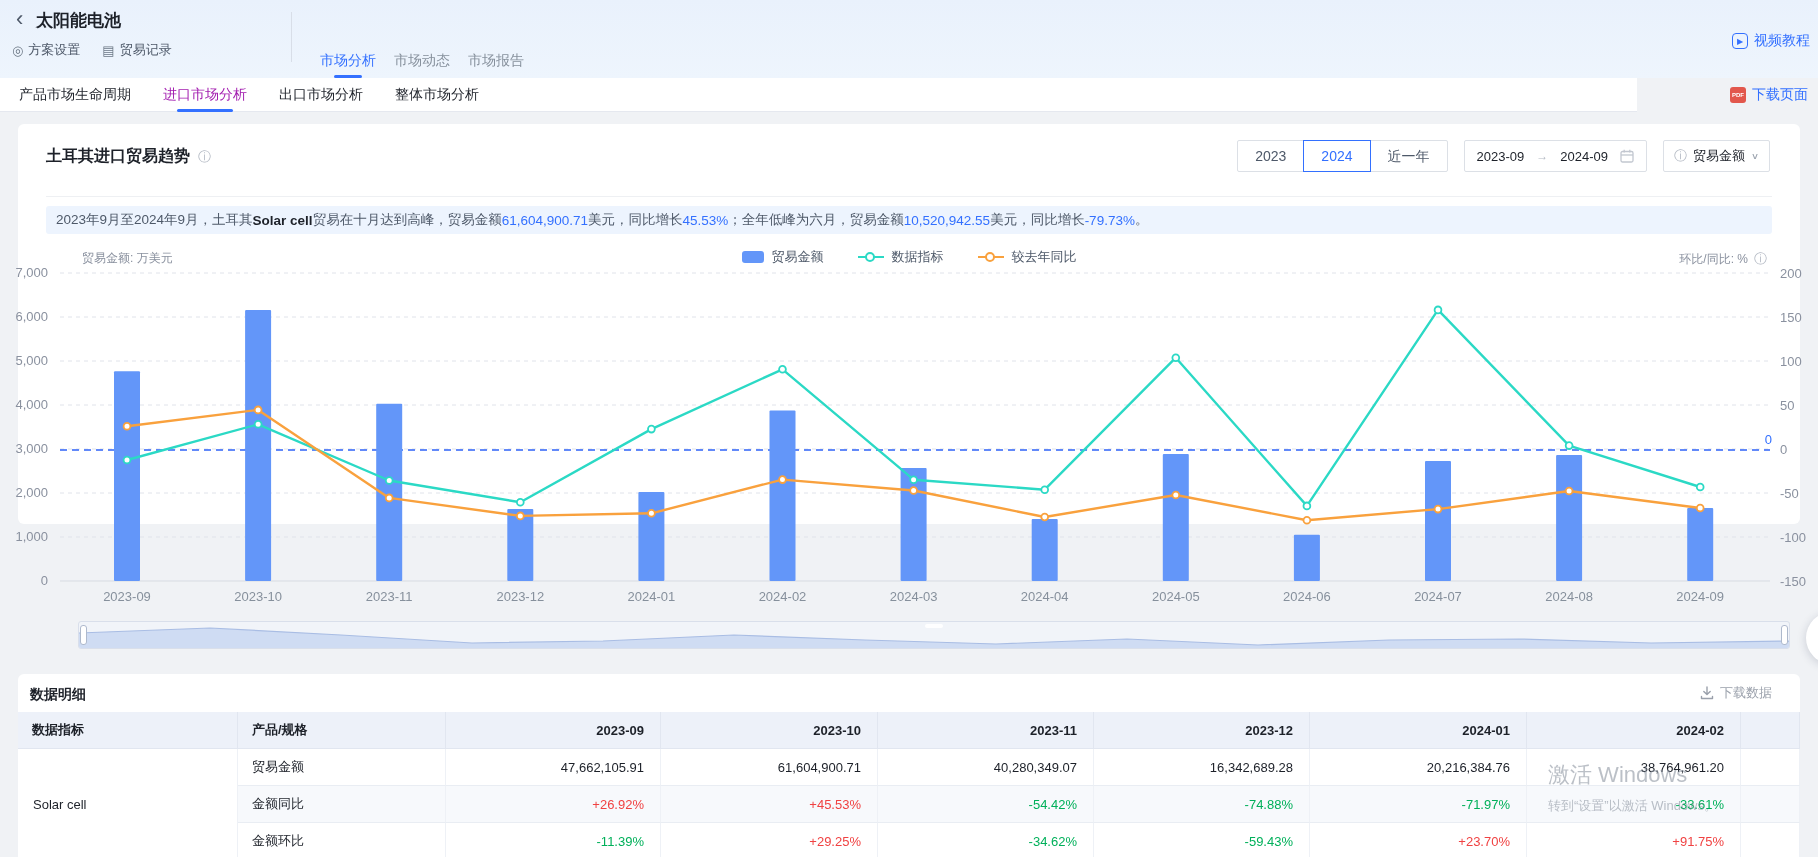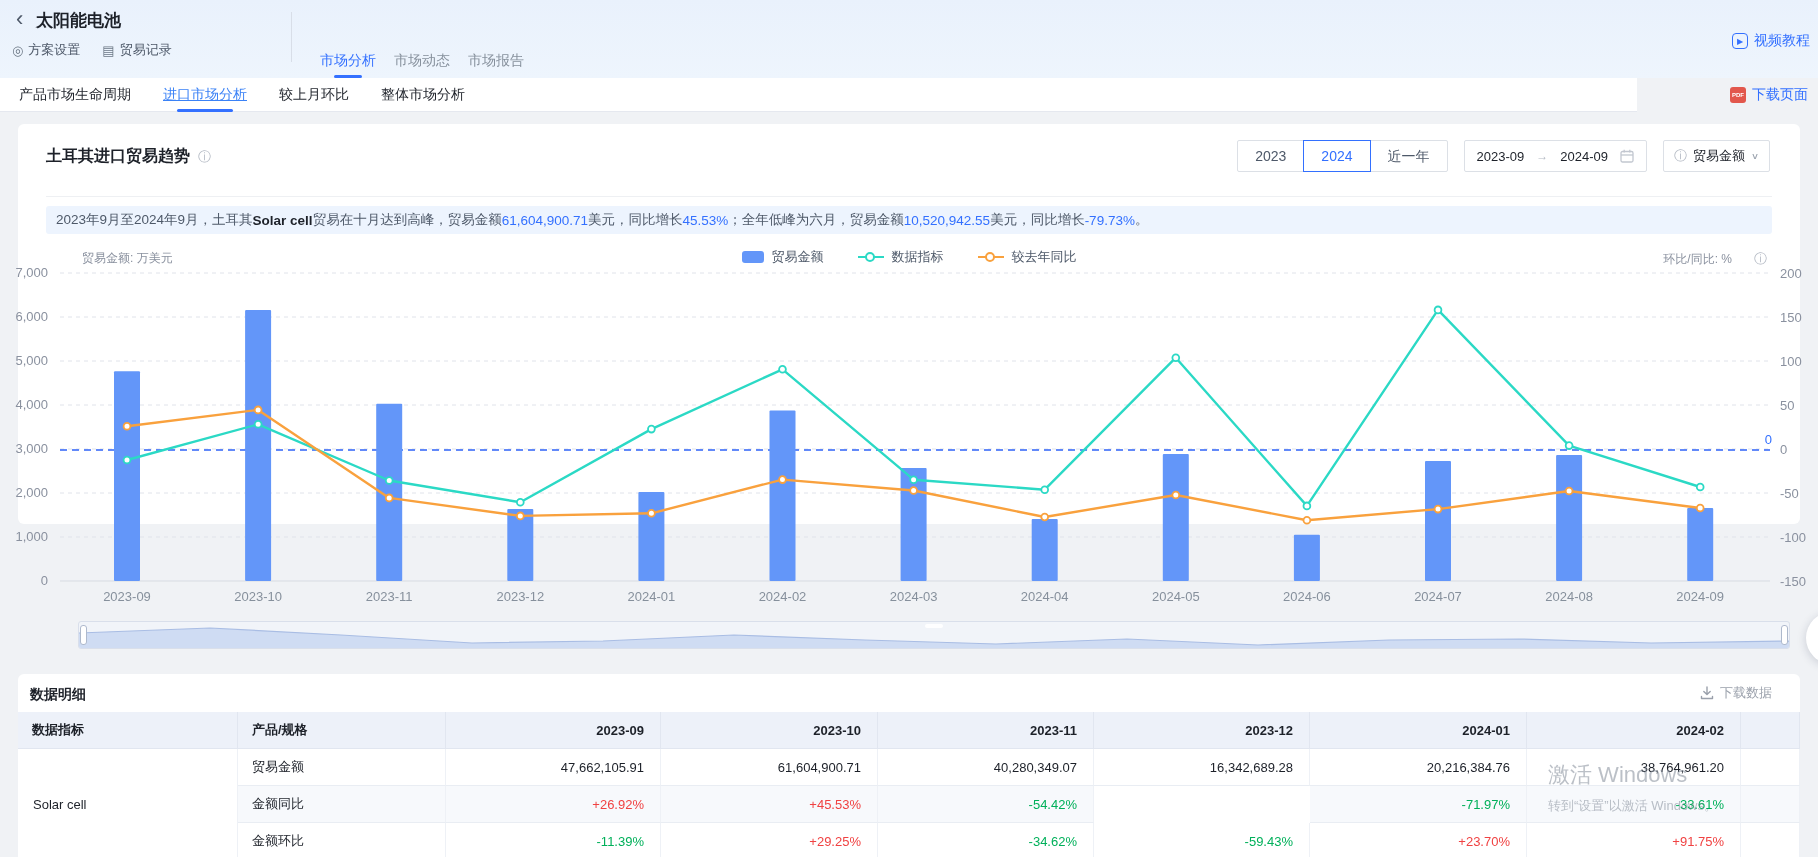--- a/index.html
+++ b/index.html
@@ -25,21 +25,21 @@
   .stab.active { color:#3370ff; }
   .stab.active .bar { position:absolute; left:50%; transform:translateX(-50%); bottom:0; width:28px; height:3px; border-radius:2px; background:#3370ff; }
 
   #video-btn { right:8px; top:32px; display:flex; align-items:center; gap:6px; color:#3370ff; font-size:14px; cursor:pointer; }
   .play-ico { display:inline-flex; width:16px; height:16px; border:1.5px solid #3370ff; border-radius:4px; align-items:center; justify-content:center; font-size:8px; color:#3370ff; }
 
   
   #nav-row { left:0; top:78px; width:1637px; height:34px; background:#ffffff; border-bottom:1px solid #e5e8ef; }
   #nav-items { left:19px; top:0; height:34px; display:flex; gap:32px; align-items:center; font-size:14px; }
   .nav-item { position:relative; height:34px; line-height:32px; color:#1d2129; cursor:pointer; }
-  .nav-item.active { color:#3b82f6;text-decoration:underline; }
+  .nav-item.active { color:#a21caf; }
   .nav-item.active .bar { position:absolute; left:50%; transform:translateX(-50%); bottom:0; width:56px; height:3px; border-radius:2px; background:#3370ff; }
   #download-page-btn { right:10px; top:86px; display:flex; align-items:center; gap:6px; color:#3370ff; font-size:14px; cursor:pointer; }
   .pdf-ico { display:inline-flex; width:16px; height:16px; background:#e2574c; border-radius:3px; color:#fff; font-size:6px; font-weight:700; align-items:center; justify-content:center; letter-spacing:0; }
 
   
   #chart-card { left:18px; top:124px; width:1782px; height:400px; background:#fff; border-radius:6px; }
   #chart-title-row { left:28px; top:22px; display:flex; align-items:center; gap:8px; }
   #chart-title { font-size:16px; font-weight:700; color:#1d2129; }
   .info-ico { color:#b4bac4; font-size:13px; font-style:normal; }
   #chart-controls { position:absolute; right:30px; top:16px; display:flex; align-items:center; gap:16px; }
@@ -57,21 +57,21 @@
   #summary-banner b { color:#1d2129; }
   #summary-banner .num { color:#3370ff; }
 
   #legend { left:0; top:124px; width:1782px; display:flex; justify-content:center; gap:34px; font-size:13px; color:#4e5969; }
   .lg { display:flex; align-items:center; gap:8px; cursor:pointer; }
   .lg-bar { width:22px; height:12px; border-radius:3px; background:#6396f9; }
   .lg-line { position:relative; width:26px; height:12px; }
   .lg-line .ln { position:absolute; left:0; right:0; top:5px; height:2px; }
   .lg-line .ring { position:absolute; left:7px; top:1px; width:10px; height:10px; border-radius:50%; background:#fff; border:2px solid; }
   #unit-left { left:64px; top:126px; font-size:12px; color:#8a919f; }
-  #unit-right { right:33px; top:126px; font-size:12px; color:#8a919f; display:flex; gap:22px; align-items:center;text-align:right; }
+  #unit-right { right:33px; top:126px; font-size:12px; color:#8a919f; display:flex; gap:6px; align-items:center;text-align:right; }
 
   #chart-svg { left:0; top:0; width:1818px; height:857px; pointer-events:none; }
 
   
   #dz-slider { left:60px; top:497px; width:1712px; height:28px; border:1px solid #d9dfeb; border-radius:3px; background:#f1f4f9; overflow:hidden; cursor:pointer; }
   #dz-slider svg { display:block; }
   .dz-handle { position:absolute; top:3px; width:7px; height:20px; background:#fff; border:1px solid #aeb9cc; border-radius:3px; }
   #dz-grip { position:absolute; left:50%; top:2px; transform:translateX(-50%); width:18px; height:4px; border-radius:2px; background:#ffffff; opacity:.9; }
 
   #back-top { left:1788px; top:488px; width:52px; height:52px; border-radius:50%; background:#fff; box-shadow:0 2px 10px rgba(30,40,70,.18); display:flex; align-items:center; justify-content:center; cursor:pointer; }
@@ -118,21 +118,21 @@
   <div id="video-btn" class="abs">
     <span class="play-ico">▶</span>
     <span>视频教程</span>
   </div>
 </div>
 
 <div id="nav-row" class="abs">
   <div id="nav-items" class="abs">
       <span class="nav-item"><span>产品市场生命周期</span></span>
       <span class="nav-item active"><span>进口市场分析</span><span class="bar"></span></span>
-      <span class="nav-item"><span>较上月环比</span></span>
+      <span class="nav-item"><span>出口市场分析</span></span>
       <span class="nav-item"><span>整体市场分析</span></span>
     </div>
 </div>
 <div id="download-page-btn" class="abs">
   <span class="pdf-ico">PDF</span>
   <span>下载页面</span>
 </div>
 
 <div id="chart-card" class="abs">
   <div id="chart-title-row" class="abs">
@@ -322,20 +322,21 @@
       <div class="cell val" style="grid-area: 2 / 4;">61,604,900.71</div>
       <div class="cell val" style="grid-area: 2 / 5;">40,280,349.07</div>
       <div class="cell val" style="grid-area: 2 / 6;">16,342,689.28</div>
       <div class="cell val" style="grid-area: 2 / 7;">20,216,384.76</div>
       <div class="cell val" style="grid-area: 2 / 8;">38,764,961.20</div>
       <div class="cell " style="grid-area: 2 / 9;"></div>
       <div class="cell lbl stripe" style="grid-area: 3 / 2;">金额同比</div>
       <div class="cell val stripe pos" style="grid-area: 3 / 3;">+26.92%</div>
       <div class="cell val stripe pos" style="grid-area: 3 / 4;">+45.53%</div>
       <div class="cell val stripe neg" style="grid-area: 3 / 5;">-54.42%</div>
+      <div class="cell val stripe neg" style="grid-area: 3 / 6;">-74.88%</div>
       <div class="cell val stripe neg" style="grid-area: 3 / 7;">-71.97%</div>
       <div class="cell val stripe neg" style="grid-area: 3 / 8;">-33.61%</div>
       <div class="cell stripe" style="grid-area: 3 / 9;"></div>
       <div class="cell lbl" style="grid-area: 4 / 2;">金额环比</div>
       <div class="cell val neg" style="grid-area: 4 / 3;">-11.39%</div>
       <div class="cell val pos" style="grid-area: 4 / 4;">+29.25%</div>
       <div class="cell val neg" style="grid-area: 4 / 5;">-34.62%</div>
       <div class="cell val neg" style="grid-area: 4 / 6;">-59.43%</div>
       <div class="cell val pos" style="grid-area: 4 / 7;">+23.70%</div>
       <div class="cell val pos" style="grid-area: 4 / 8;">+91.75%</div>

